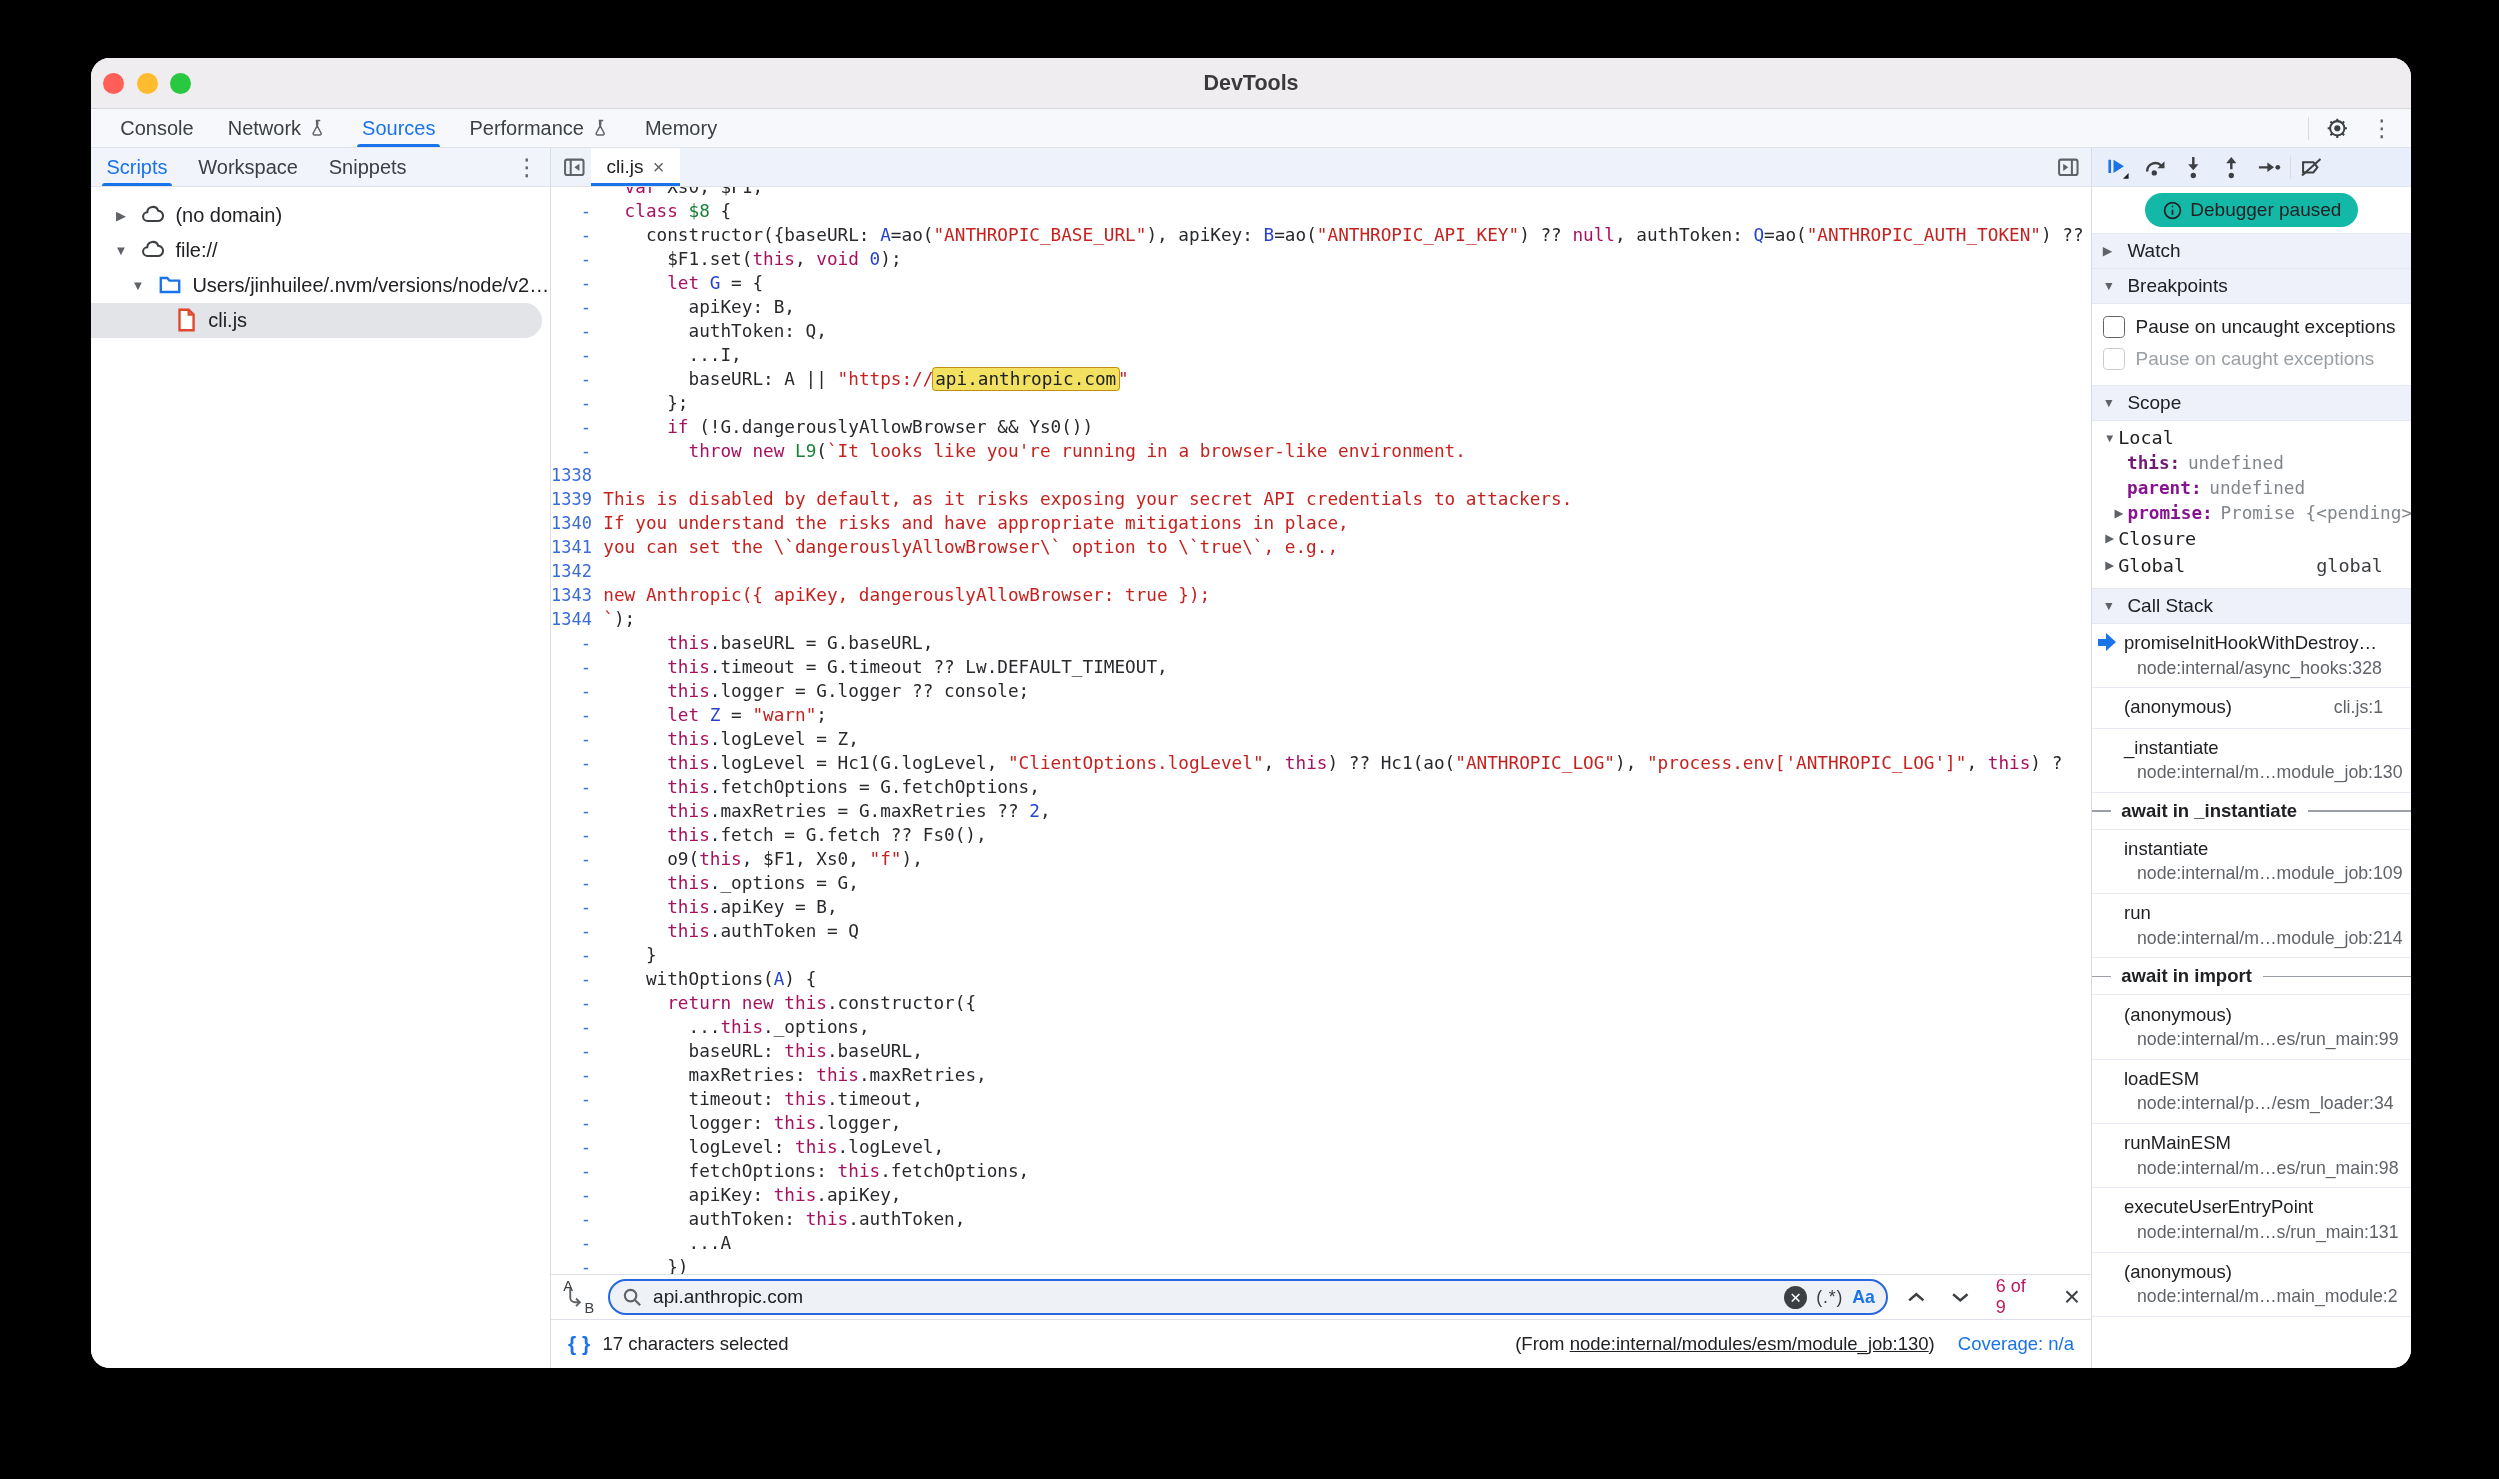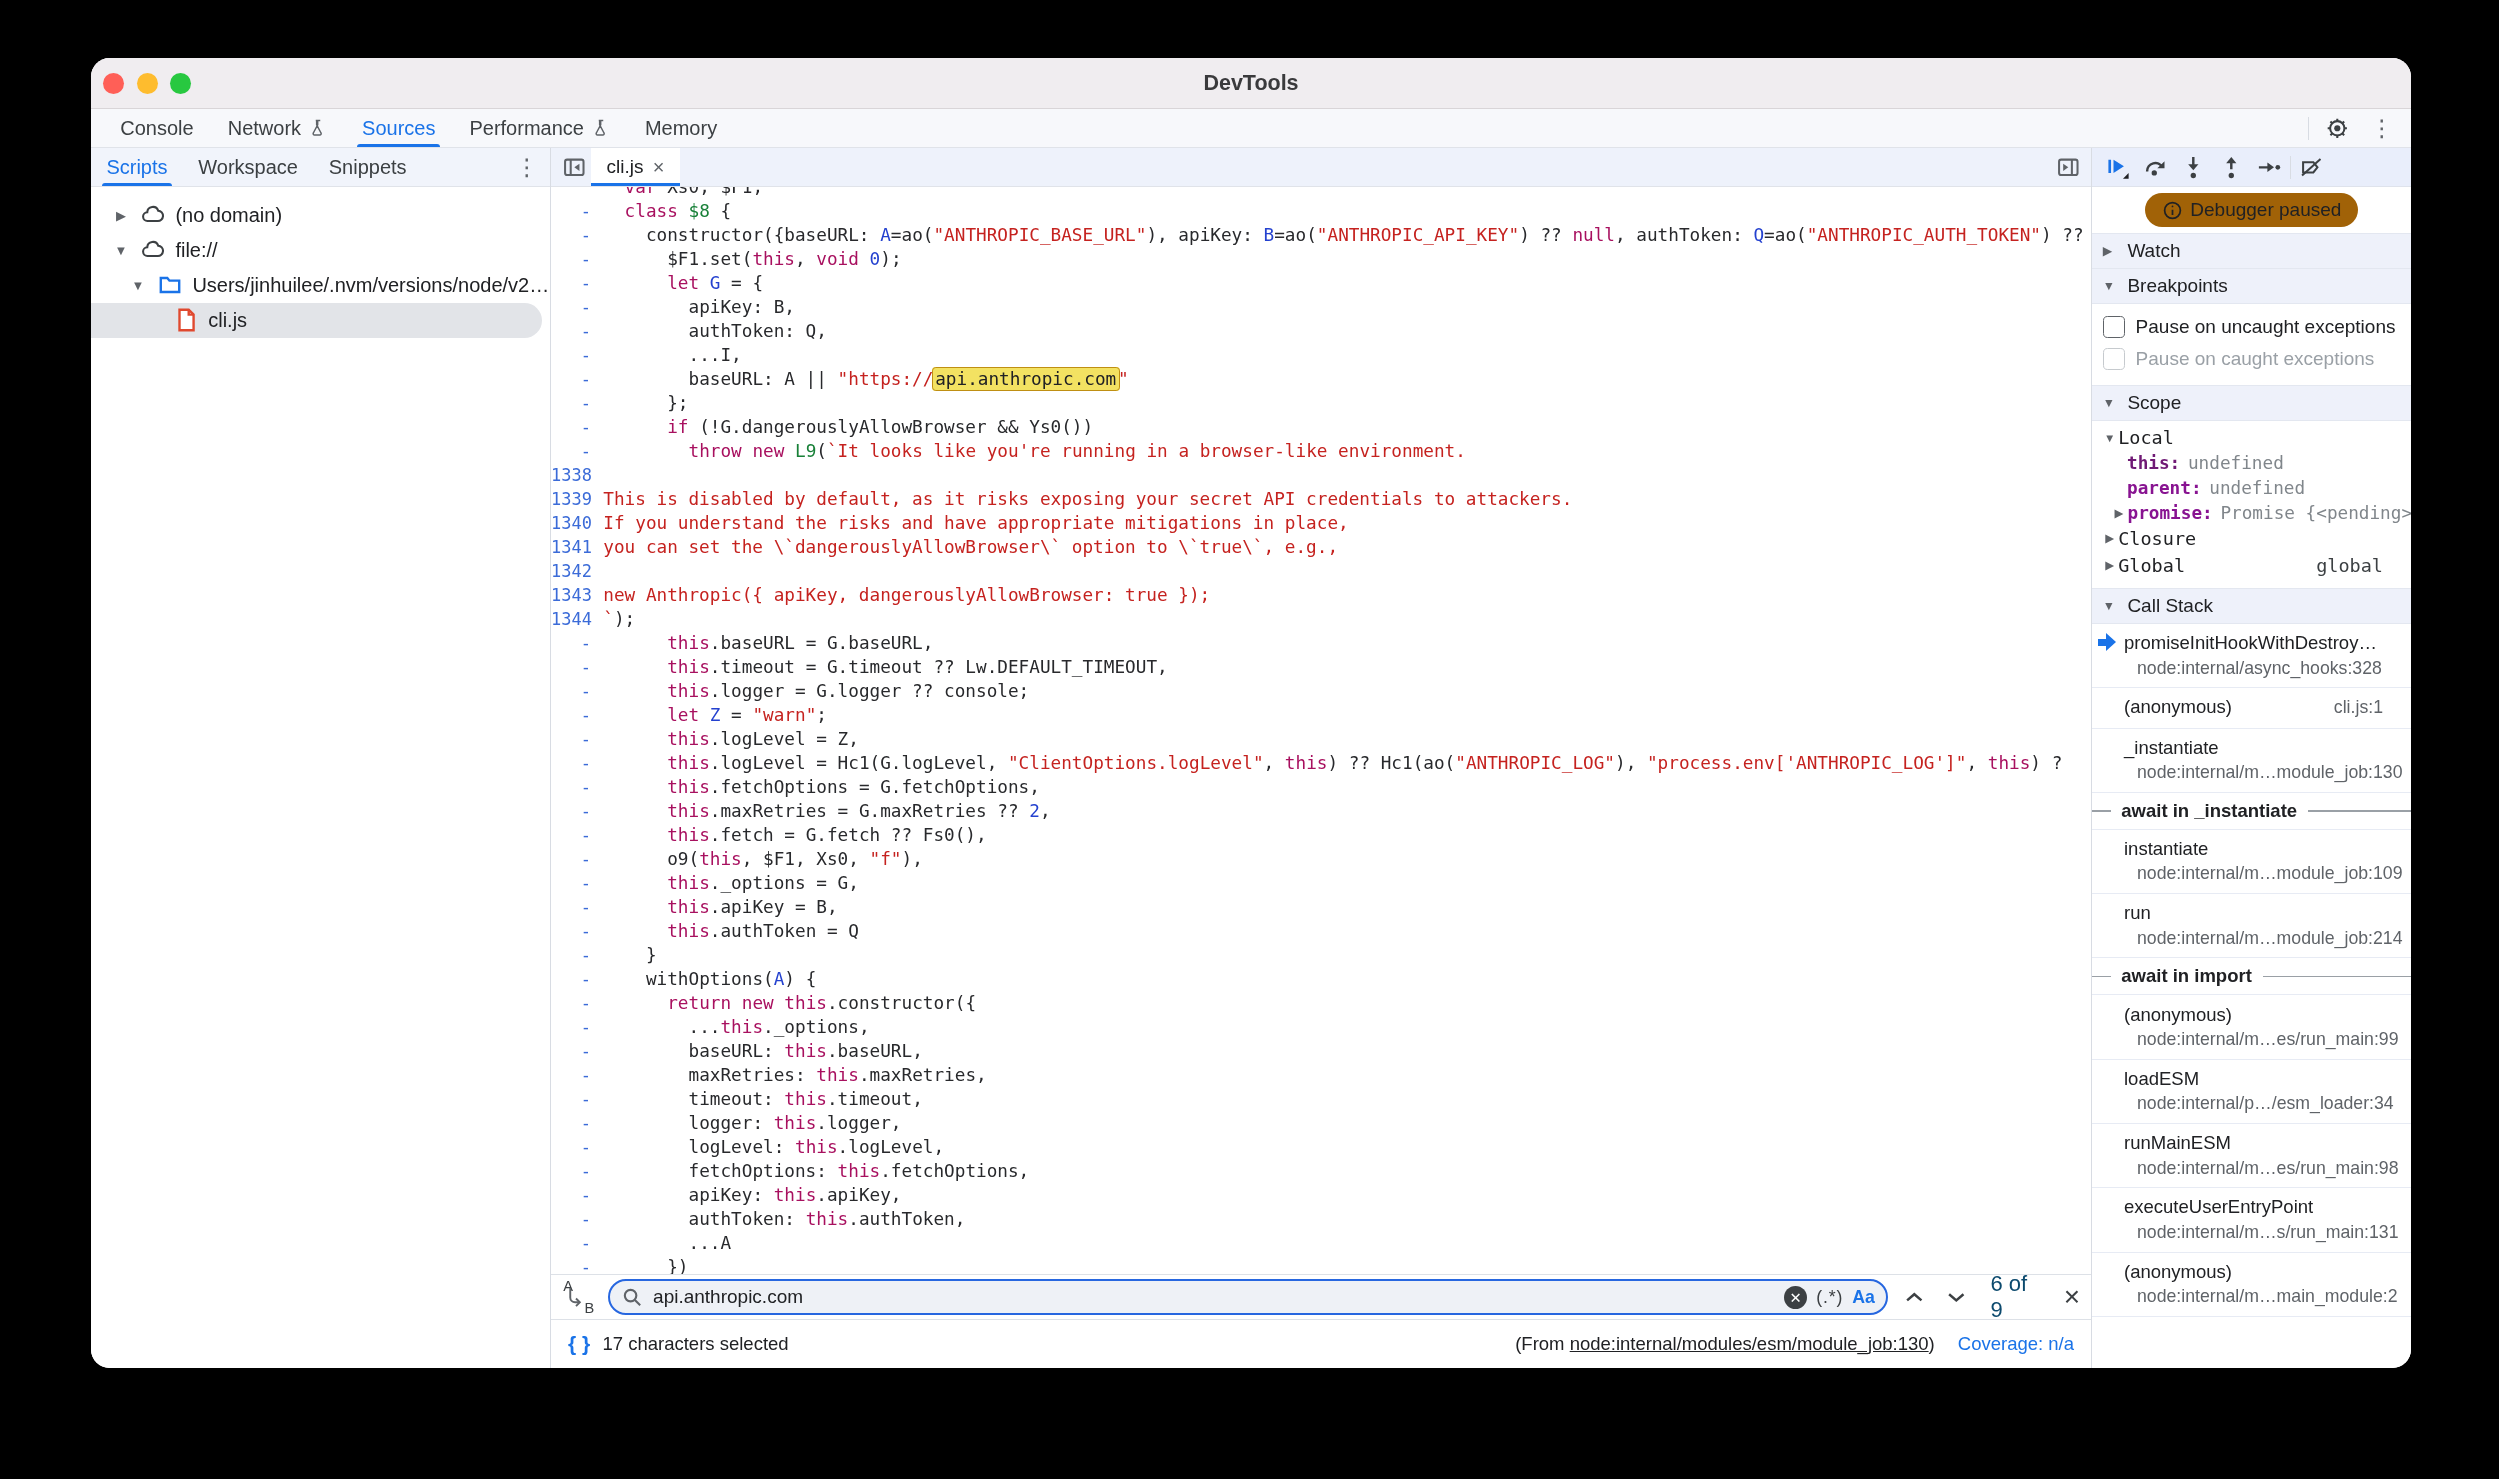--- a/index.html
+++ b/index.html
@@ -59,33 +59,33 @@
   .abwrap .a{position:absolute;left:1.5px;top:-1.5px;font-size:14.6px;}
   .abwrap .b{position:absolute;right:1.5px;bottom:-1.5px;font-size:14.6px;}
   .abwrap svg{position:absolute;left:4.6px;top:6.2px;width:20px;height:23px;}
   .spill{width:1254px;height:32px;border:2.3px solid #2767e0;border-radius:20px;background:#eef1f6;display:flex;align-items:center;padding:0 10.8px;gap:9.2px;flex:none;}
   .spill .q{font-size:19px;color:#202124;}
   .spill .sp{flex:1;}
   .clearbtn{width:23px;height:23px;border-radius:50%;background:#3c4043;color:#fff;font-size:14.6px;display:flex;align-items:center;justify-content:center;flex:none;}
   .regex{font-size:17.7px;color:#3c4043;letter-spacing:0.8px;}
   .casebtn{font-size:17.7px;color:#1a73e8;font-weight:bold;}
   .navchev svg{width:24.6px;height:24.6px;}
-  .results{font-size:22px;color:#0c4a6e;margin:0 7.7px;}
+  .results{font-size:18px;color:#be185d;margin:0 7.7px;}
   .closex{font-size:28px;color:#3c4043;line-height:1;margin-left:6.2px;}
   
   .statusbar{height:48px;border-top:0.8px solid #dde1e7;display:flex;align-items:center;padding:0 17px;gap:12.3px;font-size:18.5px;color:#202124;flex:none;background:#fff;}
   .curly{color:#1a73e8;font-weight:bold;font-size:21px;}
   .sb-right{margin-left:auto;display:flex;align-items:center;gap:23px;}
   .fromlink{text-decoration:underline;}
   .coverage{color:#1a73e8;}
   
   .rtoolbar{height:38px;background:#e9eefb;border-bottom:0.8px solid #dfe3ec;display:flex;align-items:center;padding:0 7.7px;gap:3.1px;flex:none;}
   .rtoolbar .iconbtn{width:35px;}
   .pausedrow{height:46px;display:flex;align-items:center;justify-content:center;flex:none;}
-  .pill{background:#a16207;border-radius:769px;height:34px;display:flex;align-items:center;gap:7.7px;padding:0 17px;font-size:19px;color:#202124;}
+  .pill{background:#14b8a6;border-radius:769px;height:34px;display:flex;align-items:center;gap:7.7px;padding:0 17px;font-size:19px;color:#202124;}
   .pill svg{width:21px;height:21px;}
   .sechead{height:34px;background:#eef1fa;border-top:0.8px solid #e3e7f0;border-bottom:0.8px solid #e3e7f0;display:flex;align-items:center;padding:0 10.8px;gap:9.2px;font-size:19px;color:#202124;flex:none;}
   .sechead .arr{font-size:12.3px;color:#5f6368;width:15.4px;}
   .bpbox{padding:6.2px 0 9.2px;flex:none;}
   .bprow{display:flex;align-items:center;gap:10.8px;padding:5.4px 10.8px;font-size:19px;color:#202124;}
   .bprow.disabled{color:#9aa0a6;text-align:center;}
   .cb{width:20px;height:20px;border:1.8px solid #5f6368;border-radius:4.6px;background:#fff;flex:none;}
   .bprow.disabled .cb{border-color:#c6cace;}
   .scopebox{padding:3.1px 0 9.2px;flex:none;font-family:"DejaVu Sans Mono",monospace;}
   .srow{display:flex;align-items:center;height:24.6px;font-size:17.7px;color:#202124;}

